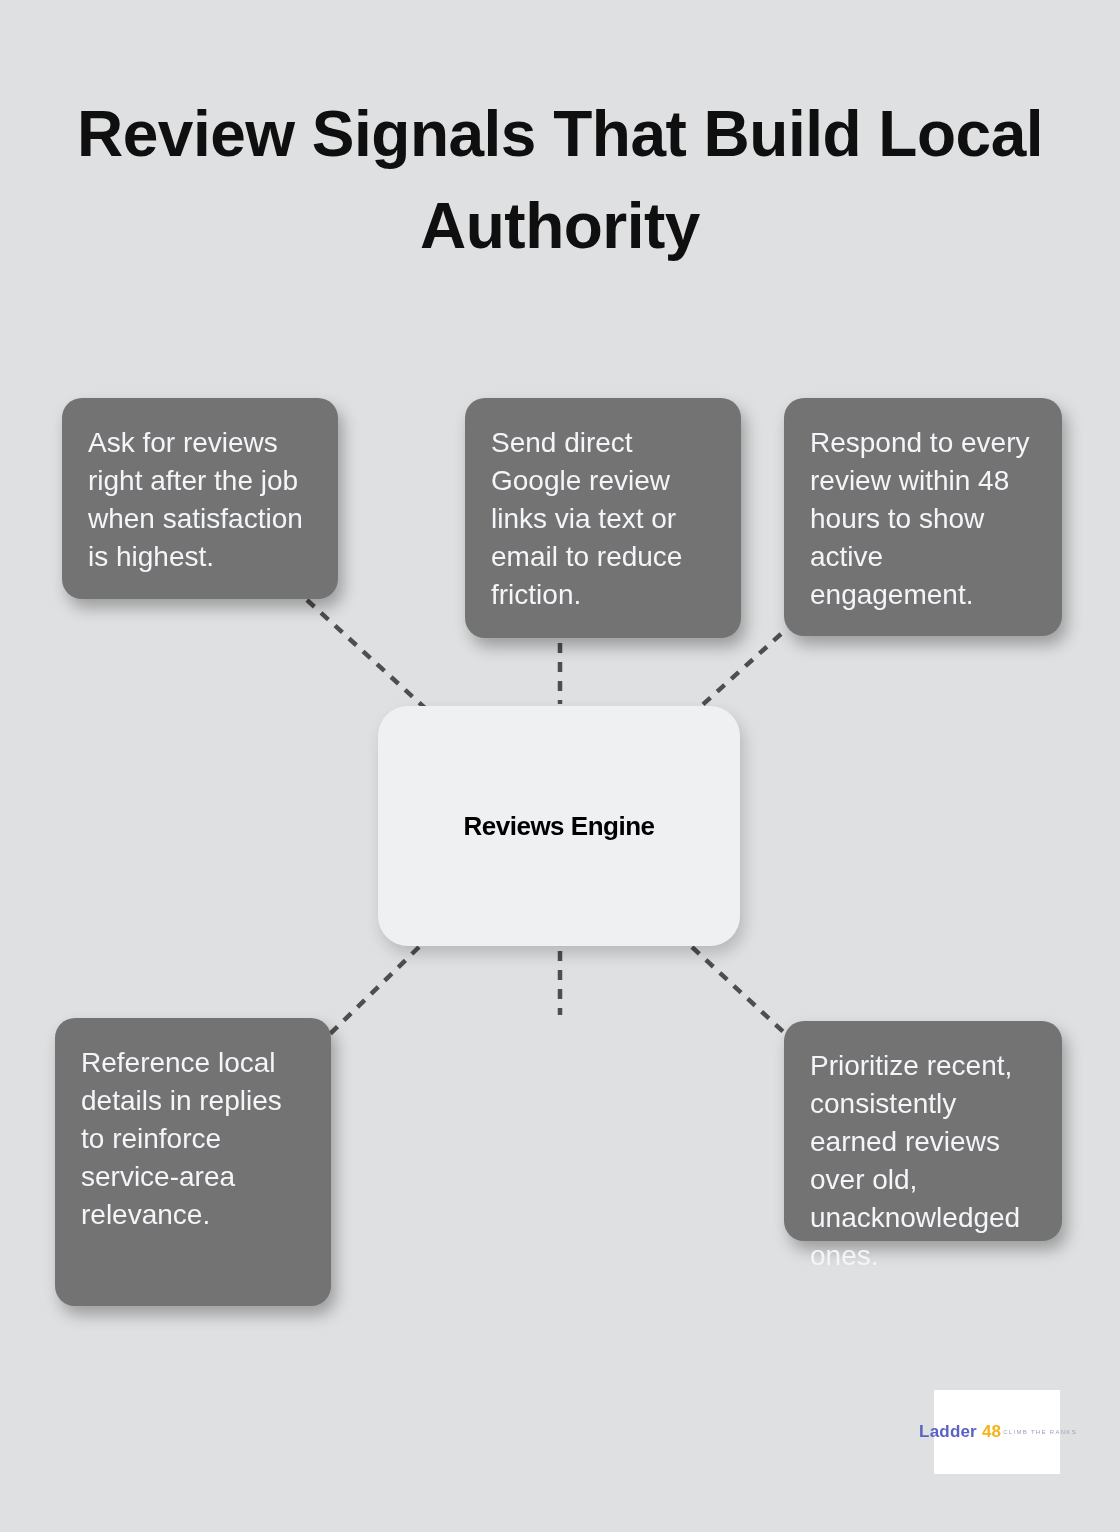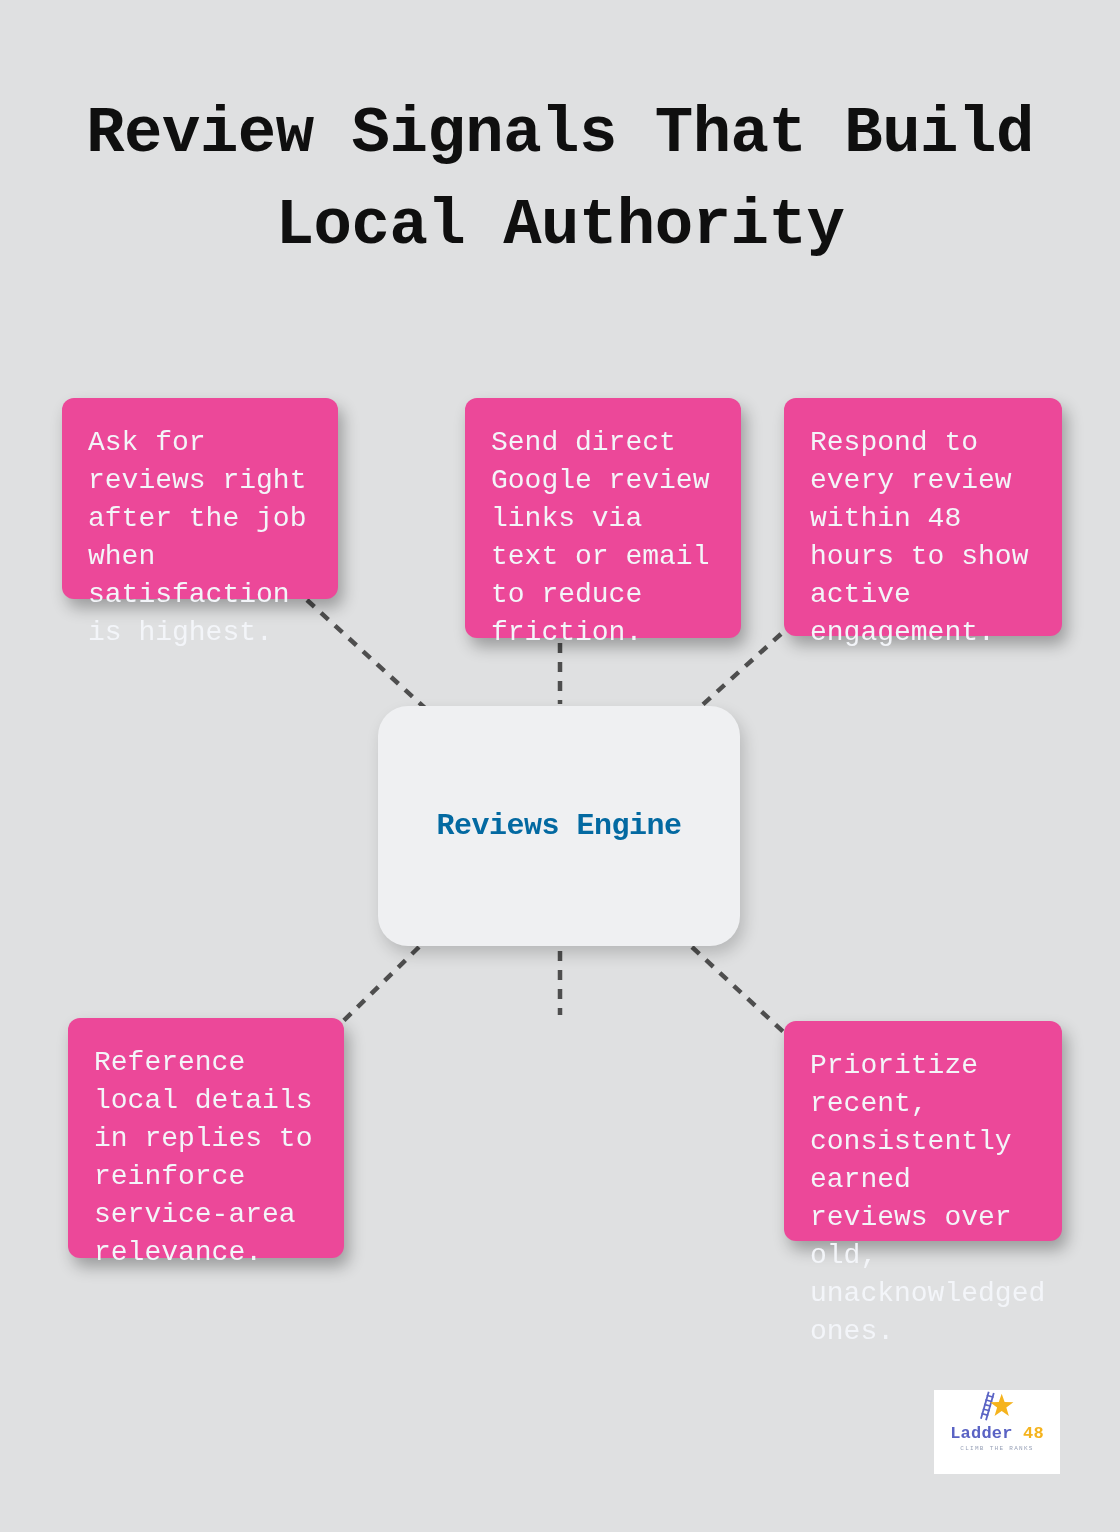--- a/index.html
+++ b/index.html
@@ -6,21 +6,21 @@
     margin: 0;
     padding: 0;
     background: #c9cacc;
   }
   .canvas {
     position: relative;
     width: 1120px;
     height: 1532px;
     background: #dfe0e1;
     overflow: hidden;
-    font-family: Liberation Mono, monospace;
+    font-family: Liberation Sans, sans-serif;
   }
   .title {
     position: absolute;
     top: 88px;
     left: 55px;
     width: 1010px;
     text-align: center;
     font-size: 64px;
     line-height: 92px;
     font-weight: 700;
@@ -34,65 +34,65 @@
     width: 1120px;
     height: 1532px;
   }
   .connectors line {
     stroke: #4e4e4e;
     stroke-width: 4.5;
     stroke-dasharray: 10 9;
   }
   .node {
     position: absolute;
-    background: #ec4899;
-    border-radius: 12px;
+    background: #737373;
+    border-radius: 20px;
     box-shadow: 5px 9px 16px rgba(0,0,0,0.30);
     color: #f3f5f9;
     font-size: 28px;
     line-height: 38px;
     padding: 26px 22px 20px 26px;
     box-sizing: border-box;
   }
   .node-1 { left: 62px;  top: 398px;  width: 276px; height: 201px; }
   .node-2 { left: 422px; top: 398px;  width: 276px; height: 240px; margin-left: 43px; }
   .node-3 { left: 784px; top: 398px;  width: 278px; height: 238px; }
-  .node-4 { left: 68px;  top: 1018px; width: 276px; height: 240px; }
+  .node-4 { left: 55px;  top: 1018px; width: 276px; height: 288px; }
   .node-5 { left: 422px; top: 1018px; width: 276px; height: 240px; }
   .node-6 { left: 784px; top: 1021px; width: 278px; height: 220px; }
   .center-node {
     position: absolute;
     left: 378px;
     top: 706px;
     width: 362px;
     height: 240px;
     background: #eff0f2;
     border-radius: 30px;
     box-shadow: 4px 8px 16px rgba(0,0,0,0.18);
     display: flex;
     align-items: center;
     justify-content: center;
   }
   .center-node .label {
-    font-size: 30px;
+    font-size: 26px;
     font-weight: 700;
-    color: #0369a1;
+    color: #000000;
     letter-spacing: -0.5px;
   }
   .logo-card {
     position: absolute;
     left: 934px;
     top: 1390px;
     width: 126px;
     height: 84px;
     background: #ffffff;
     display: flex;
-    flex-direction: column;
+    flex-direction: row;
     align-items: center;
-    justify-content: flex-start;
+    justify-content: center;
     gap: 2px;
   }
   .logo-brand {
     font-size: 17px;
     font-weight: 700;
     letter-spacing: 0.2px;
     white-space: nowrap;
   }
   .logo-brand .brand-word { color: #5a63c4; }
   .logo-brand .brand-number { color: #f5b31d; }

